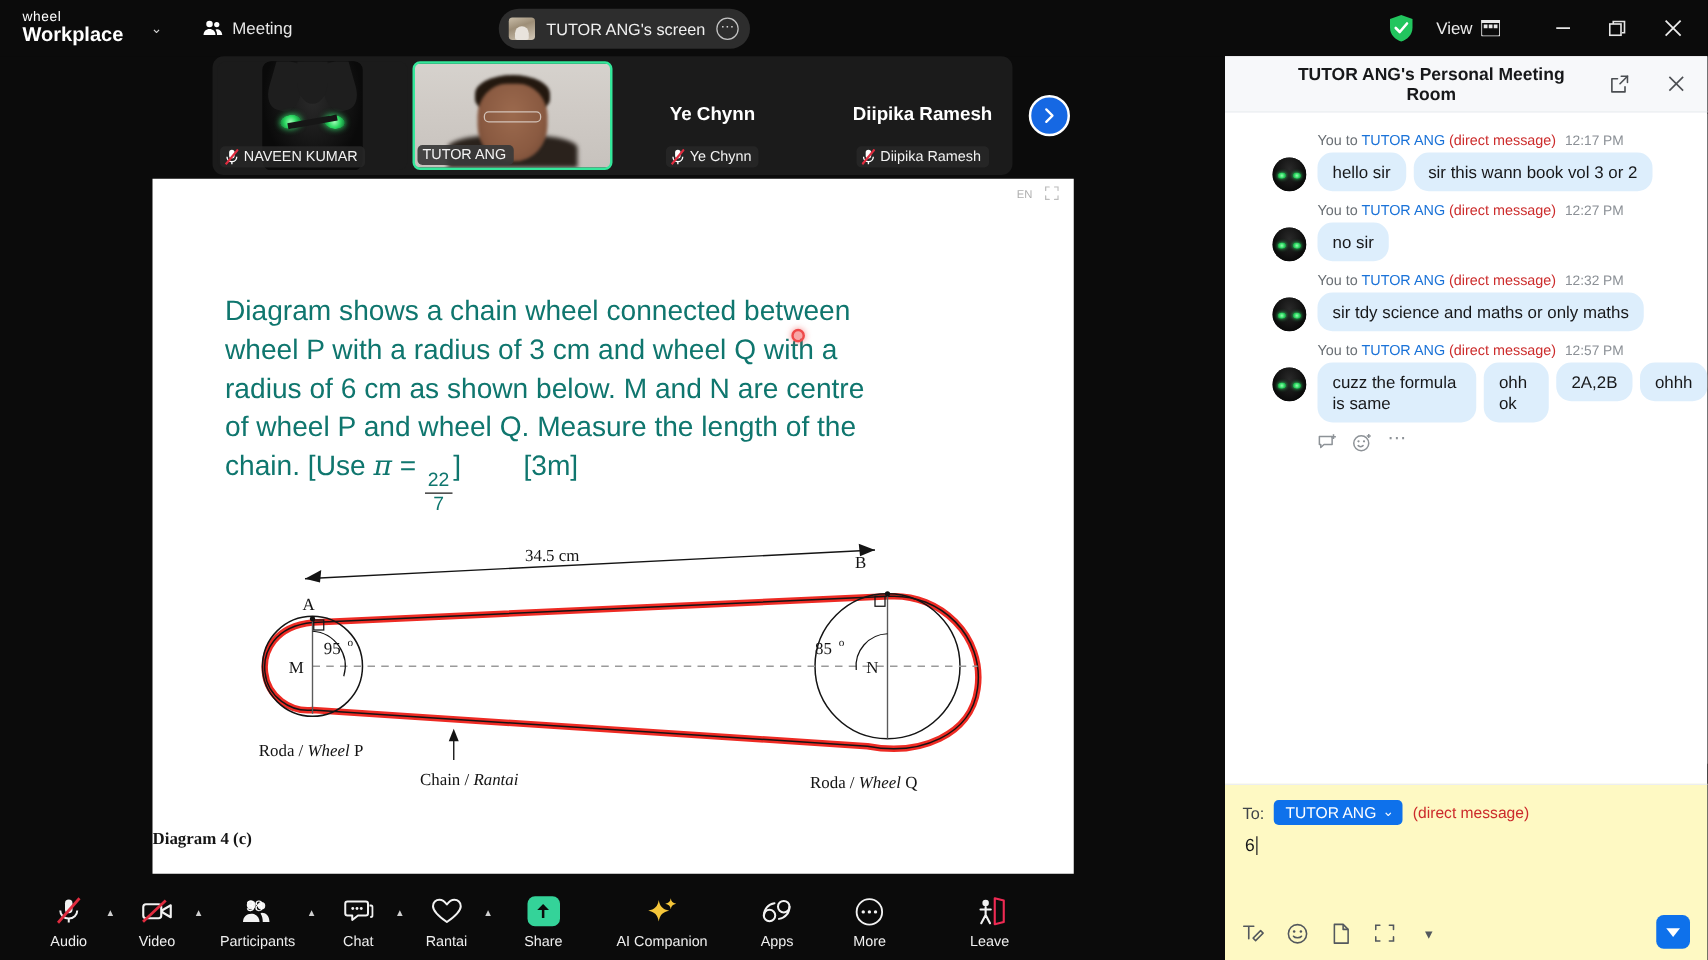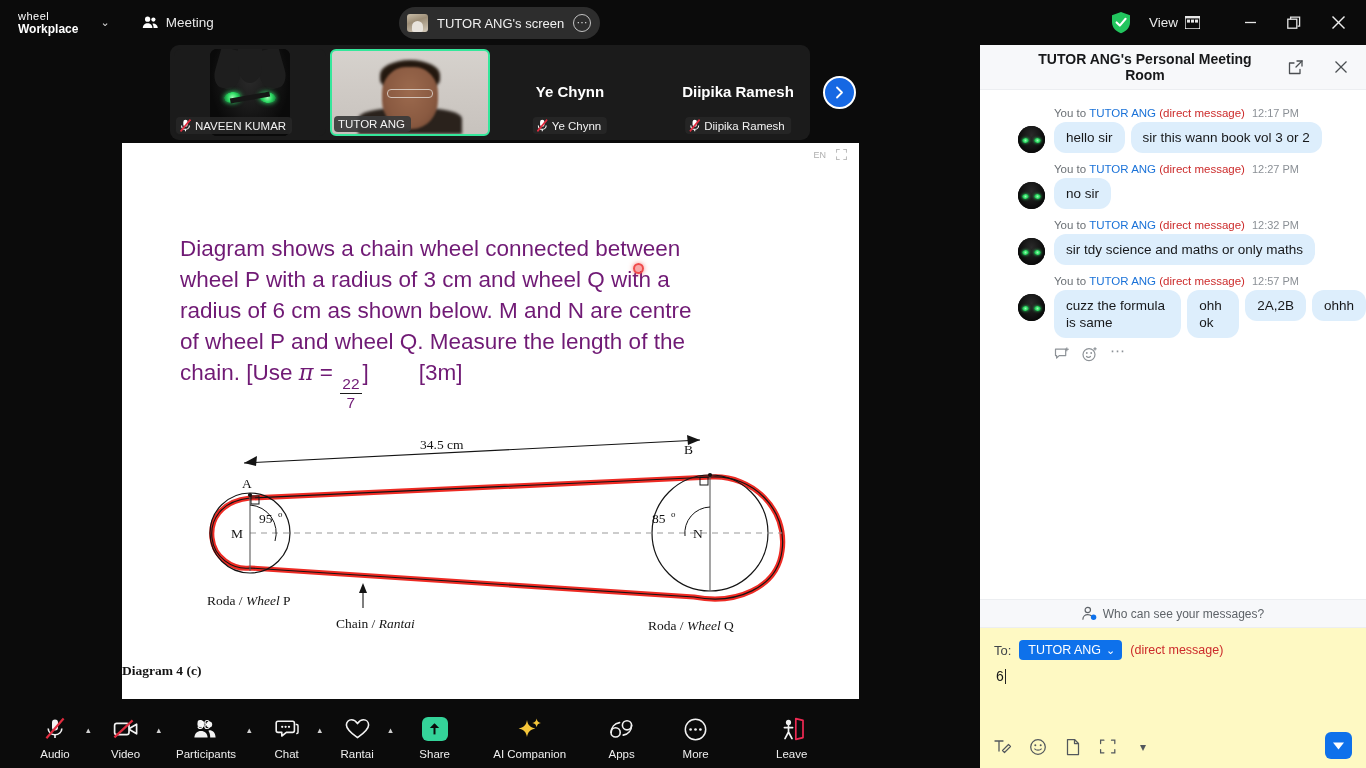--- a/index.html
+++ b/index.html
@@ -11,21 +11,21 @@
   }
   .app { position: relative; width: 1366px; height: 768px; background: #0b0b0b; }
 
   
   .titlebar {
     position: absolute; top: 0; left: 0; width: 1366px; height: 45px;
     background: #0b0b0b; display: flex; align-items: center;
   }
   .zoom-logo { margin-left: 18px; line-height: 1.0; color: #fff; }
   .zoom-logo .z1 { font-size: 11px; letter-spacing: .5px; display: block; font-weight: 400;}
-  .zoom-logo .z2 { font-size: 12px; font-weight: 700; display: block; margin-top: 1px;}
+  .zoom-logo .z2 { font-size: 16px; font-weight: 700; display: block; margin-top: 1px;}
   .tb-caret { margin-left: 22px; color: #d7d7d7; font-size: 11px; }
   .tb-meeting { display: flex; align-items: center; gap: 7px; margin-left: 32px; color: #e8e8e8; font-size: 13.5px; }
   .tb-screenpill {
     position: absolute; left: 399px; top: 7px; height: 32px;
     background: #2d2d2d; border-radius: 16px; display: flex; align-items: center;
     gap: 9px; padding: 0 9px 0 8px;
   }
   .tb-screenpill .thumb {
     width: 21px; height: 18px; border-radius: 3px;
     background: linear-gradient(160deg,#c9bda8 0%,#9d8e77 40%,#d5cbbb 100%);
@@ -119,21 +119,21 @@
   .sheet-topright .en { font-size: 9px; color: #6b6b6b; font-family: "Liberation Sans", sans-serif; }
   .qbadge {
     position: absolute; left: 20px; top: 20px;
     border: 3.5px solid #2e5496; border-radius: 22px; padding: 7px 26px;
     background: #fff;
   }
   .qbadge span { color: #a8218f; font-size: 19px; font-weight: 700; letter-spacing: .2px;
                  font-family: "Liberation Sans", sans-serif; }
   .qtext {
     position: absolute; left: 58px; top: 90px; width: 640px;
-    font-family: "Liberation Sans", sans-serif; font-size: 22.5px; color: #701a75; line-height: 31px;
+    font-family: "Liberation Sans", sans-serif; font-size: 22.5px; color: #0f766e; line-height: 31px;
   }
   .frac { display: inline-flex; flex-direction: column; align-items: center; vertical-align: -9px;
           font-size: 15.5px; line-height: 1.05; margin: 0 1px;}
   .frac .num { border-bottom: 1.6px solid #1a1a1a; padding: 0 2px 1px; }
   .frac .den { padding-top: 1px; }
   .pi { font-family: "DejaVu Serif", serif; font-style: italic; }
   .mark3m { margin-left: 50px; }
   .redcursor { position: absolute; left: 511px; top: 120px; width: 11px; height: 11px; border-radius: 50%;
     background: rgba(237,60,60,.45); border: 2px solid #ef4a4a; box-shadow: 0 0 5px rgba(237,60,60,.6); }
 
@@ -527,28 +527,20 @@
               <path d="M4.5 10.4c.8 1.2 3.2 1.2 4 0" stroke="#8d9297" stroke-width="1.2" fill="none" stroke-linecap="round"></path>
               <line x1="13" y1="1.2" x2="13" y2="4.4" stroke="#8d9297" stroke-width="1.2"></line>
               <line x1="11.4" y1="2.8" x2="14.6" y2="2.8" stroke="#8d9297" stroke-width="1.2"></line>
             </svg>
           </div>
           <div style="color:#8d9297;font-size:15px;line-height:10px;">⋯</div>
         </div>
       </div>
     </div>
 
-    <div class="whocan">
-      <svg width="15" height="15" viewBox="0 0 15 15">
-        <circle cx="5.8" cy="4" r="2.7" fill="none" stroke="#5e6368" stroke-width="1.2"></circle>
-        <path d="M0.9 13.2c0-2.8 2.2-4.6 4.9-4.6 1.5 0 2.8.5 3.7 1.4" fill="none" stroke="#5e6368" stroke-width="1.2" stroke-linecap="round"></path>
-        <circle cx="11.6" cy="11.2" r="2.7" fill="#0e71eb"></circle>
-      </svg>
-      <span>Who can see your messages?</span>
-    </div>
 
     <div class="composer">
       <div class="to-row">
         <span class="to-lbl">To:</span>
         <span class="to-pill">
           <span>TUTOR ANG</span>
           <span style="font-size:11px;line-height:9px;">⌄</span>
         </span>
         <span class="to-dm">(direct message)</span>
       </div>

